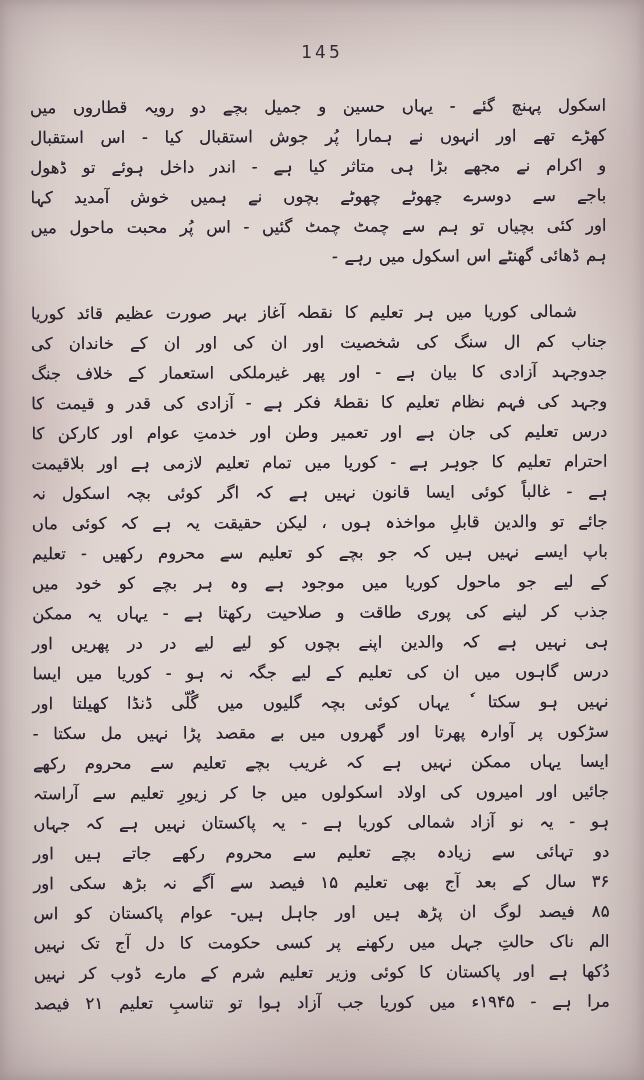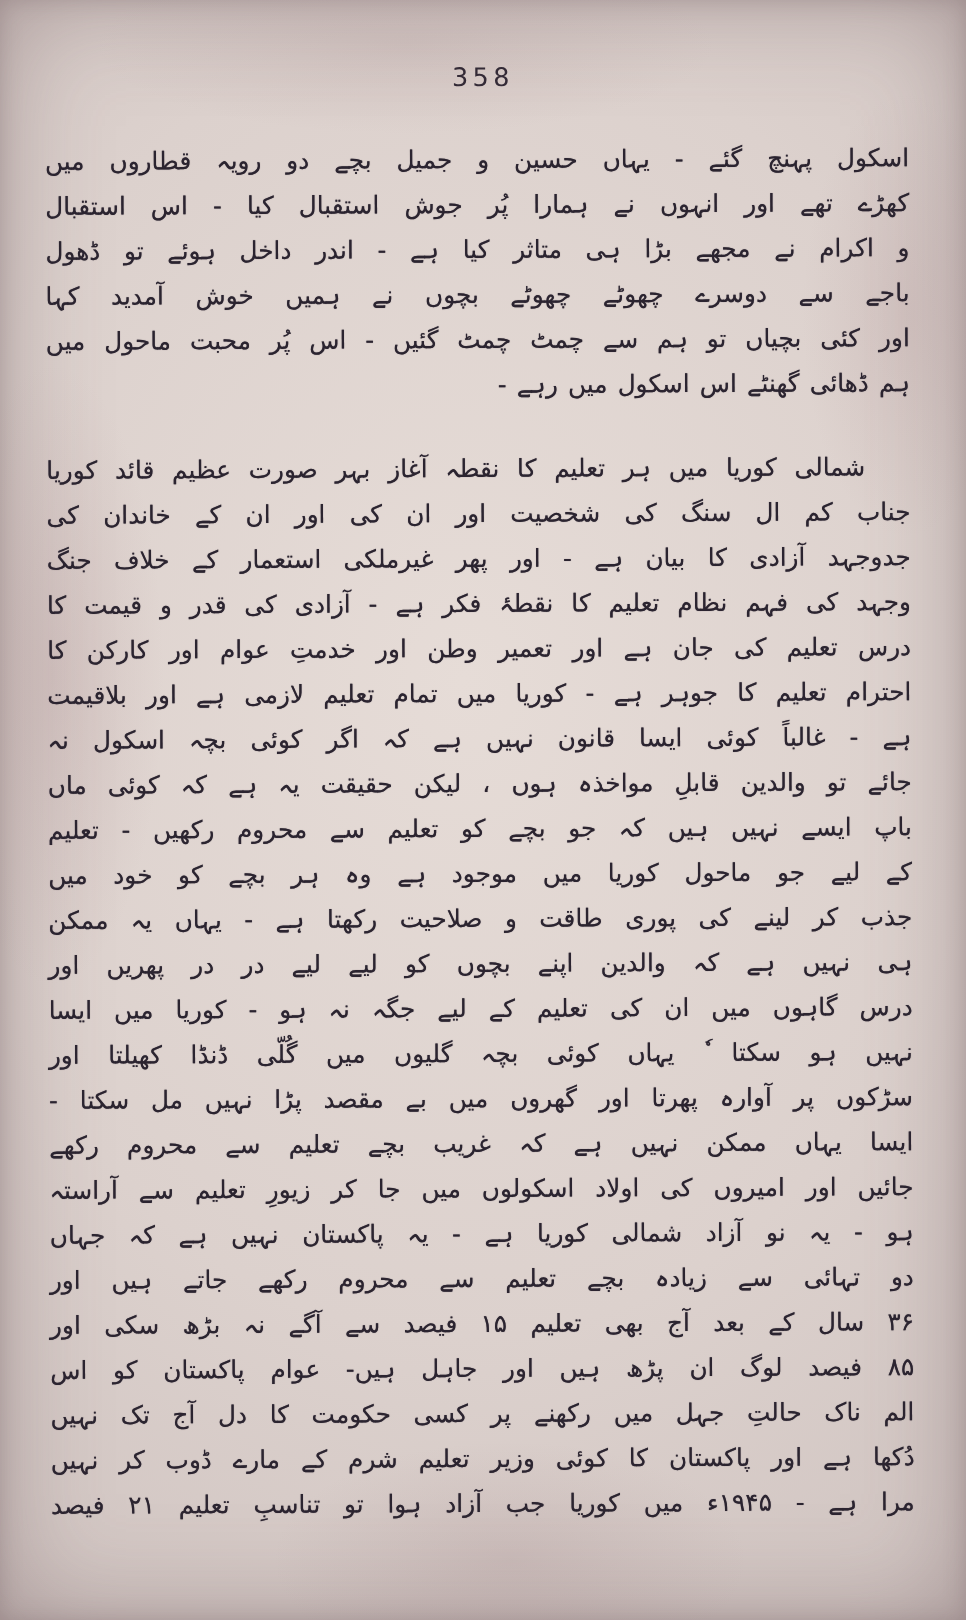--- a/index.html
+++ b/index.html
@@ -46,21 +46,21 @@
 </style>
 </head>
 <body>
 
 <div class="page">
   <div class="stain s1"></div>
   <div class="stain s2"></div>
   <div class="stain s3"></div>
   <div class="stain s4"></div>
 
-  <div class="page-number">358</div>
+  <div class="page-number">145</div>
 
   <div class="text-block" dir="rtl">
 
     <div class="para">
       <div class="line">اسکول پہنچ گئے - یہاں حسین و جمیل بچے دو رویہ قطاروں میں</div>
       <div class="line">کھڑے تھے اور انہوں نے ہمارا پُر جوش استقبال کیا - اس استقبال</div>
       <div class="line">و اکرام نے مجھے بڑا ہی متاثر کیا ہے - اندر داخل ہوئے تو ڈھول</div>
       <div class="line">باجے سے دوسرے چھوٹے چھوٹے بچوں نے ہمیں خوش آمدید کہا</div>
       <div class="line">اور کئی بچیاں تو ہم سے چمٹ چمٹ گئیں - اس پُر محبت ماحول میں</div>
       <div class="line end">ہم ڈھائی گھنٹے اس اسکول میں رہے -</div>

